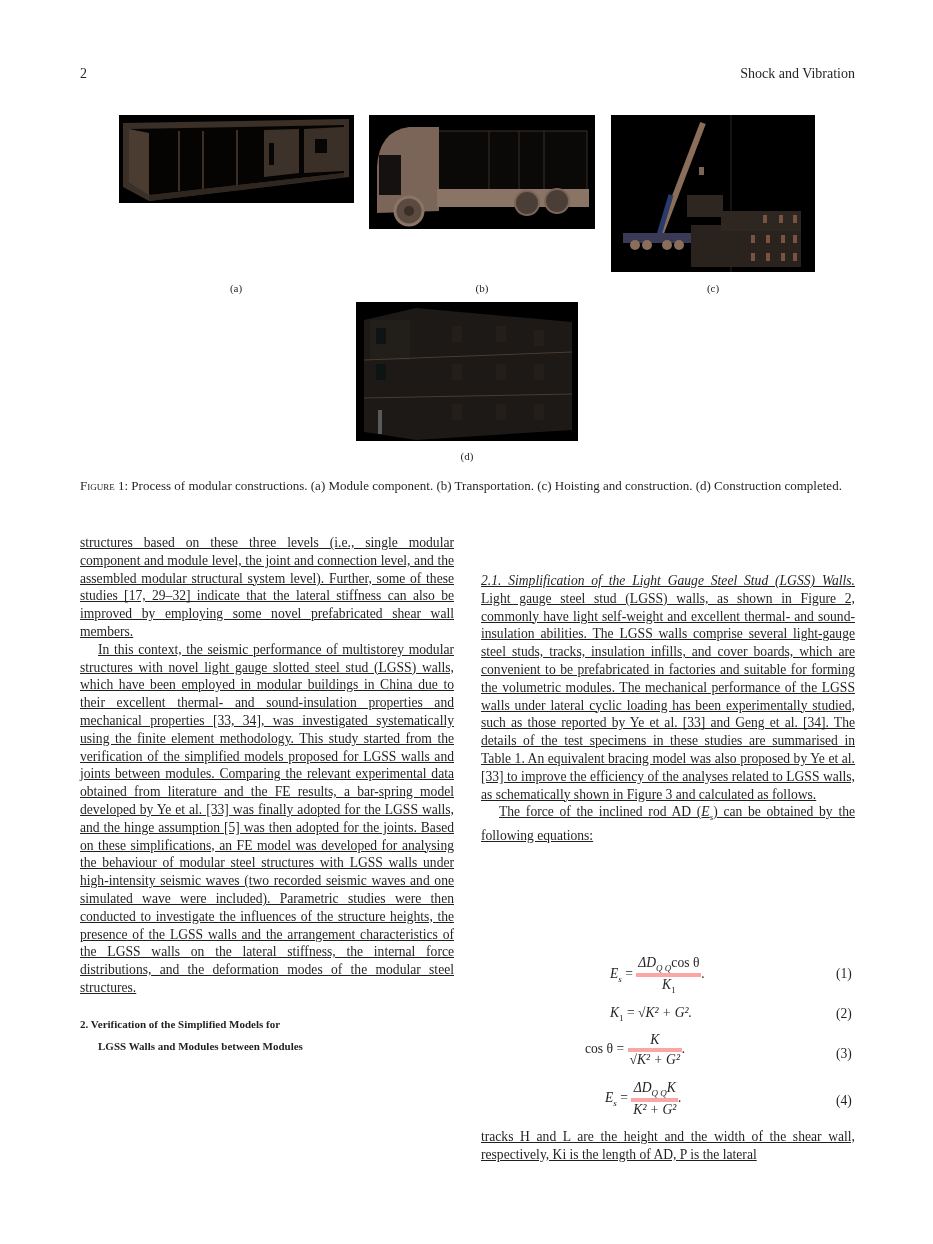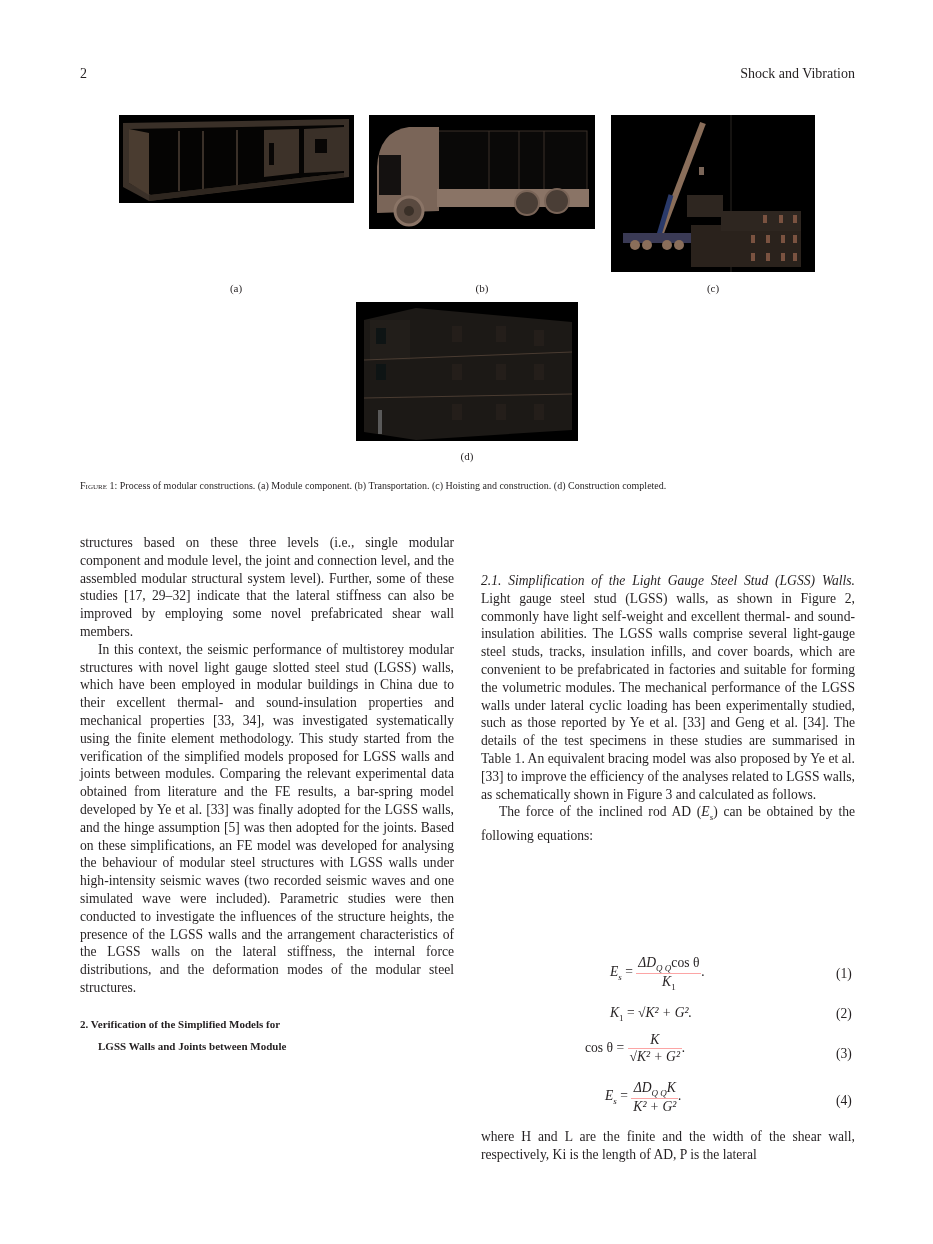--- a/index.html
+++ b/index.html
@@ -5,32 +5,32 @@
     html, body { margin: 0; padding: 0; background: #ffffff; }
     body {
       width: 933px; height: 1244px; position: relative; overflow: hidden;
       font-family: "Liberation Serif", "DejaVu Serif", serif; color: #231f20;
     }
     .abs { position: absolute; }
     .hdr { font-size: 14px; top: 66px; }
     .fig { position: absolute; background: #000; overflow: hidden; }
     .fig svg { display: block; width: 100%; height: 100%; }
     .sublabel { position: absolute; font-size: 11px; text-align: center; width: 40px; }
-    .caption { left: 80px; top: 477px; width: 776px; font-size: 10px; line-height: 17px; }
+    .caption { left: 80px; top: 477px; width: 776px; font-size: 13px; line-height: 17px; }
     .caption .sc { font-variant: small-caps; }
     .col { position: absolute; width: 374px; font-size: 13.6px; line-height: 17.8px; text-align: justify; }
-    .col p { margin: 0; }
+    .col p { margin: 0; text-decoration: underline; }
     .indent { text-indent: 18px; }
     .sec-title { font-weight: bold; font-size: 11px; line-height: 22px; text-align: left; }
     .sec-title .l2 { display: block; padding-left: 18px; }
     .subsec { font-style: italic; }
     .eq { position: absolute; font-size: 13.6px; font-style: italic; }
     .eqnum { position: absolute; left: 836px; font-size: 13.6px; }
     .frac { display: inline-block; vertical-align: middle; text-align: center; }
-    .frac .n { display: block; border-bottom: 1px solid #fca5a5; padding: 0 2px; }
+    .frac .n { display: block; border-bottom: 4px solid #fca5a5; padding: 0 2px; }
     .frac .d { display: block; padding: 0 2px; text-align: center; }
     .up { font-style: normal; }
     sub, sup { font-size: 9px; }
   </style>
 </head>
 <body>
 
 <div class="abs hdr" style="left:80px;">2</div>
 <div class="abs hdr" style="right:78px;">Shock and Vibration</div>
 
@@ -128,21 +128,21 @@
 <div class="abs caption">
   <span class="sc">Figure 1:</span><span> Process of modular constructions. (a) Module component. (b) Transportation. (c) Hoisting and construction. (d) Construction completed.</span>
 </div>
 
 <div class="col" style="left:80px; top:534px;">
   <p>structures based on these three levels (i.e., single modular component and module level, the joint and connection level, and the assembled modular structural system level). Further, some of these studies [17, 29–32] indicate that the lateral stiffness can also be improved by employing some novel prefabricated shear wall members.</p>
   <p class="indent">In this context, the seismic performance of multistorey modular structures with novel light gauge slotted steel stud (LGSS) walls, which have been employed in modular buildings in China due to their excellent thermal- and sound-insulation properties and mechanical properties [33, 34], was investigated systematically using the finite element methodology. This study started from the verification of the simplified models proposed for LGSS walls and joints between modules. Comparing the relevant experimental data obtained from literature and the FE results, a bar-spring model developed by Ye et al. [33] was finally adopted for the LGSS walls, and the hinge assumption [5] was then adopted for the joints. Based on these simplifications, an FE model was developed for analysing the behaviour of modular steel structures with LGSS walls under high-intensity seismic waves (two recorded seismic waves and one simulated wave were included). Parametric studies were then conducted to investigate the influences of the structure heights, the presence of the LGSS walls and the arrangement characteristics of the LGSS walls on the lateral stiffness, the internal force distributions, and the deformation modes of the modular steel structures.</p>
   <div class="sec-title" style="margin-top:16px; margin-bottom:12px;">
     <span>2.</span>
     <span>Verification of the Simplified Models for</span>
-    <span class="l2">LGSS Walls and Joints between Module</span>
+    <span class="l2">LGSS Walls and Modules between Modules</span>
   </div>
 </div>
 
 <div class="col" style="left:481px; top:534px;">
   <p style="margin-top:38px;"><span class="subsec">2.1. Simplification of the Light Gauge Steel Stud (LGSS) Walls.</span><span> Light gauge steel stud (LGSS) walls, as shown in Figure 2, commonly have light self-weight and excellent thermal- and sound-insulation abilities. The LGSS walls comprise several light-gauge steel studs, tracks, insulation infills, and cover boards, which are convenient to be prefabricated in factories and suitable for forming the volumetric modules. The mechanical performance of the LGSS walls under lateral cyclic loading has been experimentally studied, such as those reported by Ye et al. [33] and Geng et al. [34]. The details of the test specimens in these studies are summarised in Table 1. An equivalent bracing model was also proposed by Ye et al. [33] to improve the efficiency of the analyses related to LGSS walls, as schematically shown in Figure 3 and calculated as follows.</span></p>
   <p class="indent"><span>The force of the inclined rod AD (</span><i>E</i><sub><i>s</i></sub><span>) can be obtained by the following equations:</span></p>
 </div>
 
 <div class="eq" style="left:610px; top:955px;">
   <span>E</span><sub>s</sub>
@@ -174,14 +174,14 @@
   <span>E</span><sub>s</sub>
   <span class="up"> = </span>
   <span class="frac">
     <span class="n"><span>ΔD</span><sub>Q   Q</sub><span>K</span></span>
     <span class="d">K² + G²</span>
   </span>.
 </div>
 <div class="eqnum" style="top:1093px;">(4)</div>
 
 <div class="col" style="left:481px; top:1128px;">
-  <p>where H and L are the finite and the width of the shear wall, respectively, Ki is the length of AD, P is the lateral</p>
+  <p>tracks H and L are the height and the width of the shear wall, respectively, Ki is the length of AD, P is the lateral</p>
 </div>
 
 </body></html>

